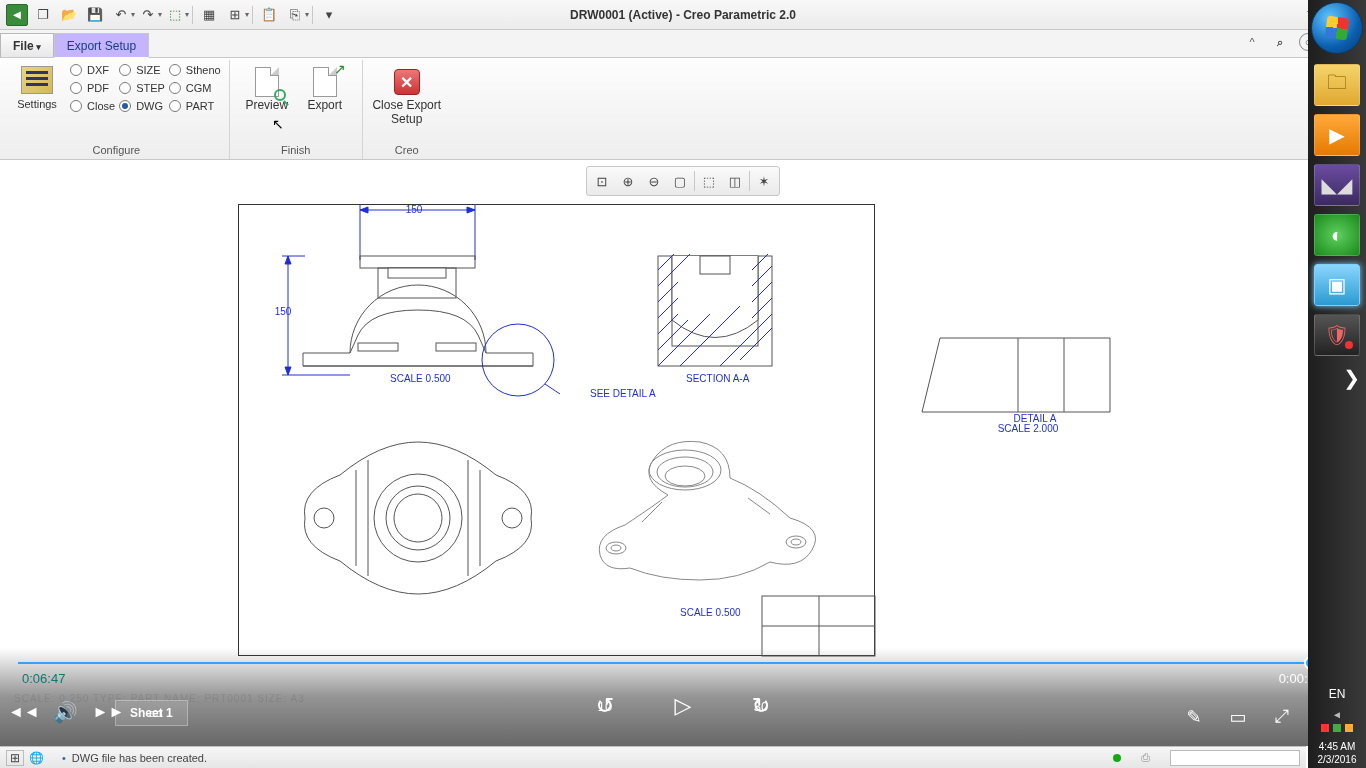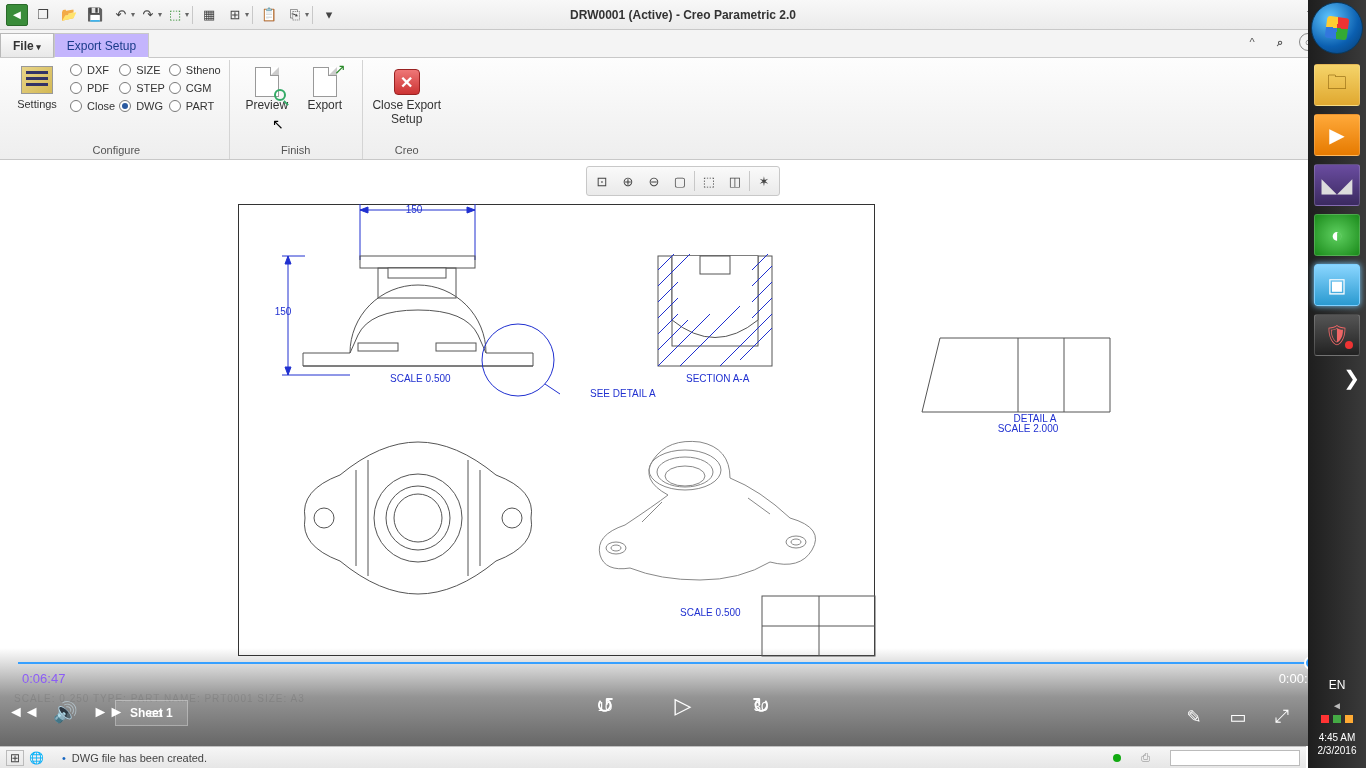--- a/index.html
+++ b/index.html
@@ -59,21 +59,21 @@
 
 
 .canvas { position: absolute; left: 0; right: 0; top: 160px; bottom: 76px; background: #fff; overflow: hidden; }
 .sheet-border { position: absolute; left: 238px; top: 44px; width: 637px; height: 452px; border: 1px solid #333; }
 .draw-svg { position: absolute; left: 0; top: 0; }
 .cursor-arrow { position: absolute; left: 272px; top: 116px; font-size: 14px; color: #000; z-index: 50; pointer-events: none; }
 
 
 .video-bar { position: absolute; left: 0; right: 0; bottom: 0; height: 120px; pointer-events: none; }
 .vb-gradient { position: absolute; left: 0; right: 0; bottom: 22px; height: 98px; background: linear-gradient(to bottom, rgba(0,0,0,0) 0%, rgba(60,60,60,0.55) 50%, rgba(60,60,60,0.78) 100%); }
-.vb-time-left { position: absolute; left: 22px; bottom: 82px; color: #8b5cf6; font-size: 13px; text-align: right; }
+.vb-time-left { position: absolute; left: 22px; bottom: 82px; color: #0f766e; font-size: 13px; text-align: right; }
 .vb-time-right { position: absolute; right: 44px; bottom: 82px; color: #fff; font-size: 13px; }
 .vb-line { position: absolute; left: 18px; right: 50px; bottom: 104px; height: 2px; background: #37a0ff; }
 .vb-handle { position: absolute; right: 48px; bottom: 98px; width: 14px; height: 14px; border-radius: 50%; background: #37a0ff; border: 2px solid #fff; }
 .vb-controls { position: absolute; left: 0; right: 0; bottom: 40px; height: 44px; display: flex; align-items: center; justify-content: center; gap: 42px; pointer-events: auto; }
 .vb-ctrl { color: #fff; font-size: 22px; cursor: pointer; width: 36px; text-align: center; }
 .vb-skip { position: relative; font-size: 22px; }
 .vb-skip .num { position:absolute; left:50%; top:50%; transform:translate(-50%,-50%); font-size:13px; }
 .vb-left-icons { position: absolute; left: 4px; bottom: 40px; display: flex; align-items: center; gap: 6px; color: #fff; pointer-events: auto; }
 .vb-left-icons .ic { font-size: 16px; cursor: pointer; padding: 4px; }
 .vb-sheet { position: absolute; left: 115px; bottom: 42px; background: rgba(255,255,255,0.12); padding: 5px 14px; color: #fff; font-size: 12px; border: 1px solid rgba(255,255,255,0.3); font-weight: bold; }
@@ -94,21 +94,21 @@
 .start-orb::after { content: ""; position: absolute; left: 14px; top: 14px; width: 22px; height: 22px; background: conic-gradient(#e33 0 25%, #3a3 0 50%, #37d 0 75%, #fc3 0 100%); border-radius: 3px; transform: rotate(8deg); }
 .tb-item { width: 46px; height: 42px; margin: 4px 0; border-radius: 3px; border: 1px solid rgba(255,255,255,0.18); display:flex;align-items:center;justify-content:center; font-size: 20px; cursor: pointer; }
 .tb-folder { background: linear-gradient(#f5d46a,#e0a830); color:#7a5200; }
 .tb-media { background: linear-gradient(#ffa93a,#e67a00); color:#fff; }
 .tb-fold2 { background: linear-gradient(#6a4ca0,#3b2a60); color:#ddd; }
 .tb-green { background: radial-gradient(#5fd060,#1a8a1a); color:#fff; }
 .tb-blue { background: linear-gradient(#8ad6ff,#2a9ad0); color:#fff; border-color:#7fd0ff; box-shadow: 0 0 6px #7fd0ff; }
 .tb-shield { background: linear-gradient(#555,#222); color:#e66; position:relative; }
 .tb-shield::after { content:""; position:absolute; right:6px; bottom:6px; width:8px;height:8px;background:#e33;border-radius:50%; }
 .tb-arrow { color: #fff; font-size: 20px; margin: 6px 0; cursor: pointer; align-self: flex-end; padding-right: 6px; }
-.tb-bottom { margin-top: auto; width: 100%; display: flex; flex-direction: column; align-items: center; padding-bottom: 11px; }
+.tb-bottom { margin-top: auto; width: 100%; display: flex; flex-direction: column; align-items: center; padding-bottom: 2px; }
 .tb-lang { color: #fff; font-size: 12px; margin-bottom: 8px; }
 .tb-tray { display: flex; gap: 4px; margin-bottom: 4px; }
 .tb-tray span { width: 8px; height: 8px; }
 .tb-clock { color: #fff; font-size: 10px; text-align: center; line-height: 1.3; margin-top: 4px; }
 .tb-collapse { color: #bbb; font-size: 10px; margin-bottom: 4px; cursor:pointer; }
 </style>
 </head>
 <body>
 
 <div class="qa-toolbar">

